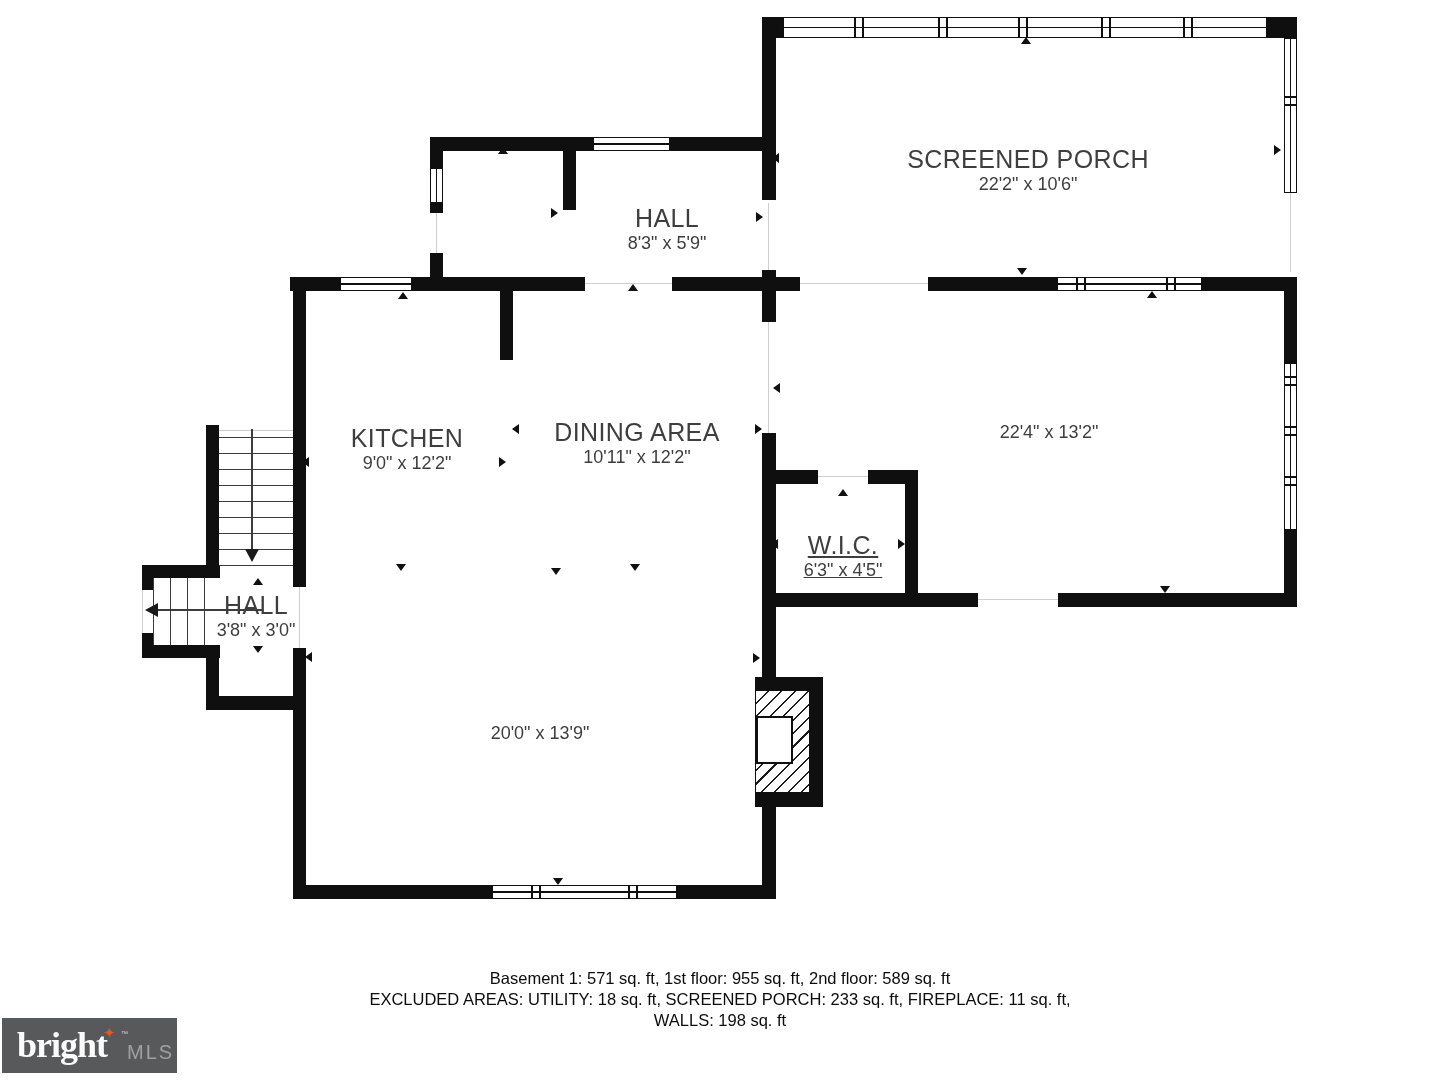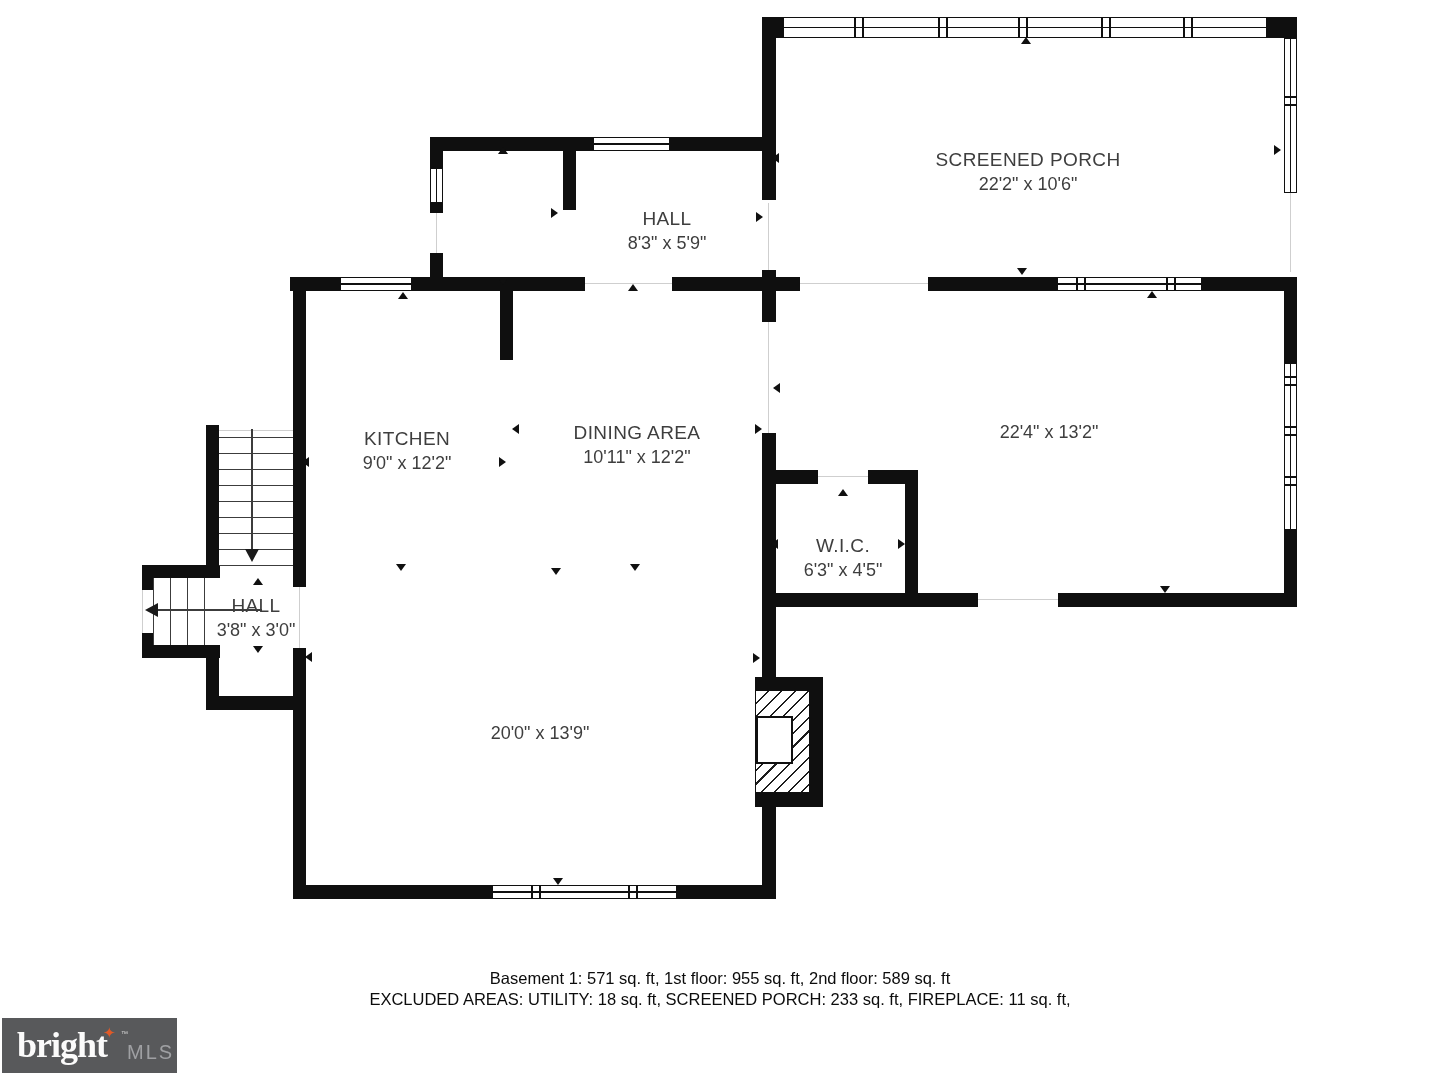--- a/index.html
+++ b/index.html
@@ -18,21 +18,21 @@
   .tl{border-top:5px solid transparent;border-bottom:5px solid transparent;border-right:7px solid #101010;}
   .tr{border-top:5px solid transparent;border-bottom:5px solid transparent;border-left:7px solid #101010;}
   .stairsV{position:absolute;background:repeating-linear-gradient(to bottom,#3c3c3c 0 1.5px,transparent 1.5px 16px);}
   .stairsH{position:absolute;background:repeating-linear-gradient(to right,#3c3c3c 0 1.5px,transparent 1.5px 17px);}
   .sline{position:absolute;background:#3c3c3c;}
   .bigdown{position:absolute;width:0;height:0;border-left:7px solid transparent;border-right:7px solid transparent;border-top:13px solid #1a1a1a;}
   .bigleft{position:absolute;width:0;height:0;border-top:7px solid transparent;border-bottom:7px solid transparent;border-right:13px solid #1a1a1a;}
   .hatch{position:absolute;background:repeating-linear-gradient(135deg,#ffffff 0 8px,#1d1d1d 8px 9.5px);border:1px solid #101010;box-sizing:border-box;}
   .firebox{position:absolute;background:#ffffff;border:2px solid #101010;box-sizing:border-box;}
   .room-label{position:absolute;text-align:center;color:#3e3e3e;}
-  .room-name{display:block;font-size:19px;line-height:25px;letter-spacing:.4px;}
+  .room-name{display:block;font-size:25px;line-height:25px;letter-spacing:.4px;}
   .room-dims{display:block;font-size:18px;line-height:25px;}
   .footer{position:absolute;left:0;width:1440px;text-align:center;color:#0c0c0c;}
   .f-total{top:944px;font-size:17.5px;font-weight:bold;}
   .f-line{font-size:16.5px;}
   .f2{top:969px;} .f3{top:990px;} .f4{top:1011px;}
   .f-disc{top:1046px;font-size:9px;color:#b9b9b9;letter-spacing:.4px;}
   .logo{position:absolute;left:2px;top:1018px;width:175px;height:55px;background:#58595b;}
   .logo-bright{position:absolute;left:15px;top:6px;font-family:"Liberation Serif",serif;font-weight:bold;
                font-size:36px;color:#fbfbfb;letter-spacing:-1px;}
   .logo-star{position:absolute;left:101px;top:6px;font-size:15px;color:#e05a28;}
@@ -189,34 +189,35 @@
     <span class="room-name">KITCHEN</span>
     <span class="room-dims">9'0" x 12'2"</span>
   </div>
   <div class="room-label" style="left:517px;top:420px;width:240px;">
     <span class="room-name">DINING AREA</span>
     <span class="room-dims">10'11" x 12'2"</span>
   </div>
   <div class="room-label" style="left:899px;top:420px;width:300px;">
     <span class="room-dims">22'4" x 13'2"</span>
   </div>
-  <div class="room-label" style="left:763px;top:533px;width:160px;">
+  <div class="room-label" style="left:763px;top:533px;width:160px;text-decoration:underline;">
     <span class="room-name">W.I.C.</span>
     <span class="room-dims">6'3" x 4'5"</span>
   </div>
   <div class="room-label" style="left:176px;top:593px;width:160px;">
     <span class="room-name">HALL</span>
     <span class="room-dims">3'8" x 3'0"</span>
   </div>
   <div class="room-label" style="left:390px;top:721px;width:300px;">
     <span class="room-dims">20'0" x 13'9"</span>
   </div>
 
   <div class="footer f-line f2">Basement 1: 571 sq. ft, 1st floor: 955 sq. ft, 2nd floor: 589 sq. ft</div>
   <div class="footer f-line f3">EXCLUDED AREAS: UTILITY: 18 sq. ft, SCREENED PORCH: 233 sq. ft, FIREPLACE: 11 sq. ft,</div>
+  <div class="footer f-line f4">WALLS: 198 sq. ft</div>
 
   <div class="logo">
     <span class="logo-bright">bright</span>
     <span class="logo-star">✦</span>
     <span class="logo-tm">™</span>
     <span class="logo-mls">MLS</span>
   </div>
 
 </div>
 

